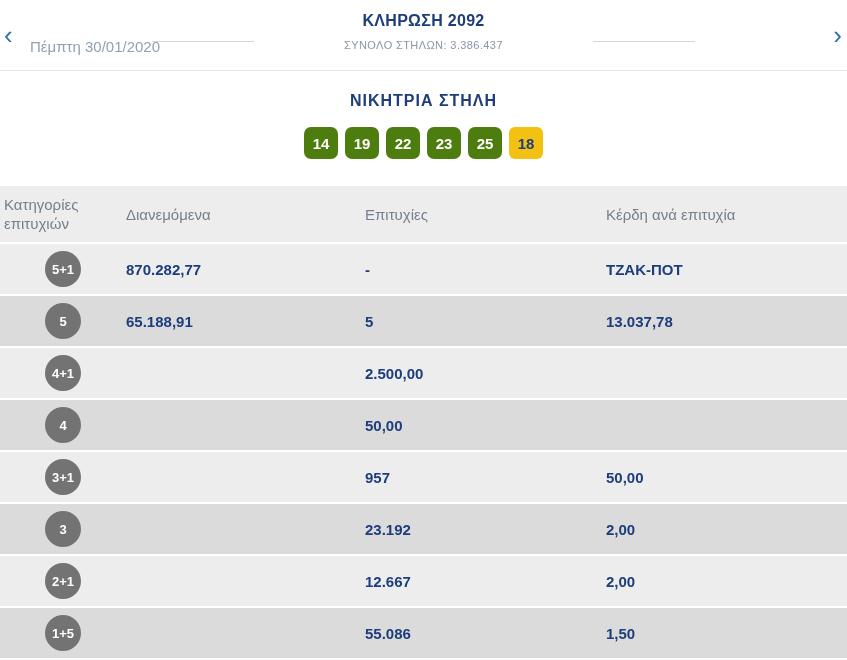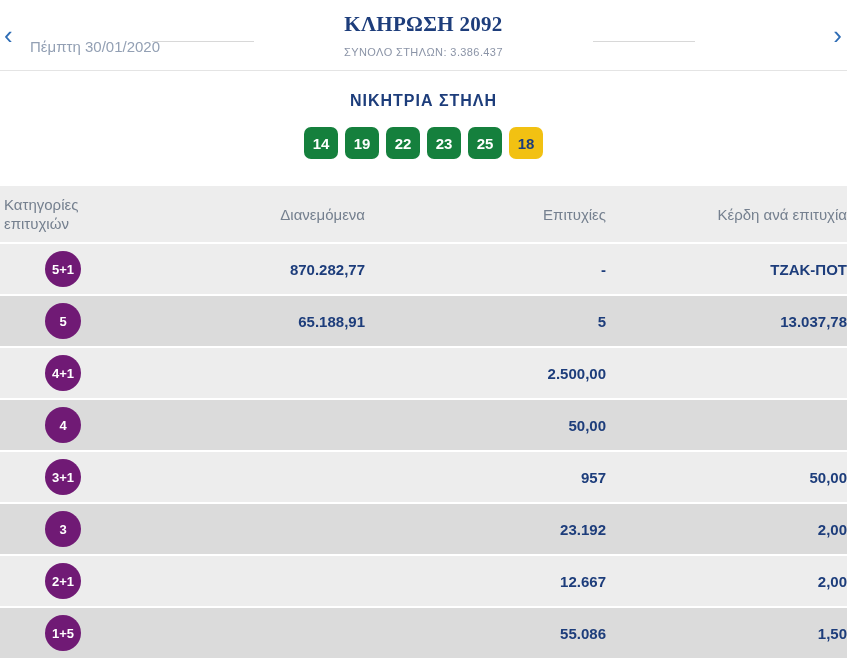--- a/index.html
+++ b/index.html
@@ -18,65 +18,65 @@
     font-size: 26px; line-height: 26px;
     color: #2f6db5; cursor: pointer; user-select: none;
   }
   .chevron.left  { left: 4px; }
   .chevron.right { right: 5px; }
   .draw-date {
     position: absolute; left: 30px; top: 38px;
     font-size: 15px; color: #93a0b4;
   }
   .center-block { position: absolute; left: 0; right: 0; top: 12px; text-align: center; }
-  .draw-title { font-size: 21px; font-weight: bold; color: #1d3d7b; letter-spacing: 0.3px; font-family: Liberation Serif, serif; }
+  .draw-title { font-size: 16px; font-weight: bold; color: #1d3d7b; letter-spacing: 0.3px; }
   .draw-subtitle { margin-top: 9px; font-size: 11px; color: #8b94a7; letter-spacing: 0.4px; }
   .draw-subtitle .sub-val { color: #8b94a7; }
   .hline { position: absolute; top: 41px; height: 1px; background: #d8d8d8; width: 102px; }
   .hline.left  { left: 152px; }
   .hline.right { right: 152px; }
 
   
   .winning { text-align: center; padding-top: 21px; }
   .winning-title { font-size: 16px; font-weight: bold; letter-spacing: 1px; color: #1d3d7b; }
   .balls { margin-top: 17px; display: flex; justify-content: center; gap: 7px; }
   .ball {
     width: 34px; height: 32px; border-radius: 7px;
-    background: #15803d; color: #ffffff;
+    background: #4d7c0f; color: #ffffff;
     font-weight: bold; font-size: 15px;
     display: flex; align-items: center; justify-content: center;
   }
-  .ball.joker { background: #f2c112; color: #1d3d7b; }
+  .ball.joker { background: #f2c112; color: #1d3d7b; border-radius: 6px; }
 
   
   .table { margin-top: 27px; }
   .trow {
     display: grid;
     grid-template-columns: 126px 239px 241px 1fr;
     align-items: center;
   }
   .thead {
     height: 58px;
     background: #ededed;
     color: #75808f;
     font-size: 15px;
     border-bottom: 2px solid #ffffff;
   }
   .thead .c1 { padding-left: 4px; line-height: 1.3; max-width: 115px; }
-  .c2, .c3, .c4 { text-align: right; }
+  .c2, .c3, .c4 { text-align: left; }
   .drow {
     height: 52px;
     background: #ededed;
     border-bottom: 2px solid #ffffff;
     font-weight: bold; font-size: 15px; color: #1d3d7b;
   }
   .rows .drow:nth-child(even) { background: #dbdbdb; }
   .badge {
     width: 36px; height: 36px; border-radius: 50%;
-    background: #701a75; color: #ffffff;
+    background: #737373; color: #ffffff;
     font-weight: bold; font-size: 13px;
     display: flex; align-items: center; justify-content: center;
     margin-left: 45px;
   }
 </style>
 </head>
 <body>
 
 <div class="header">
   <span class="chevron left">‹</span>

